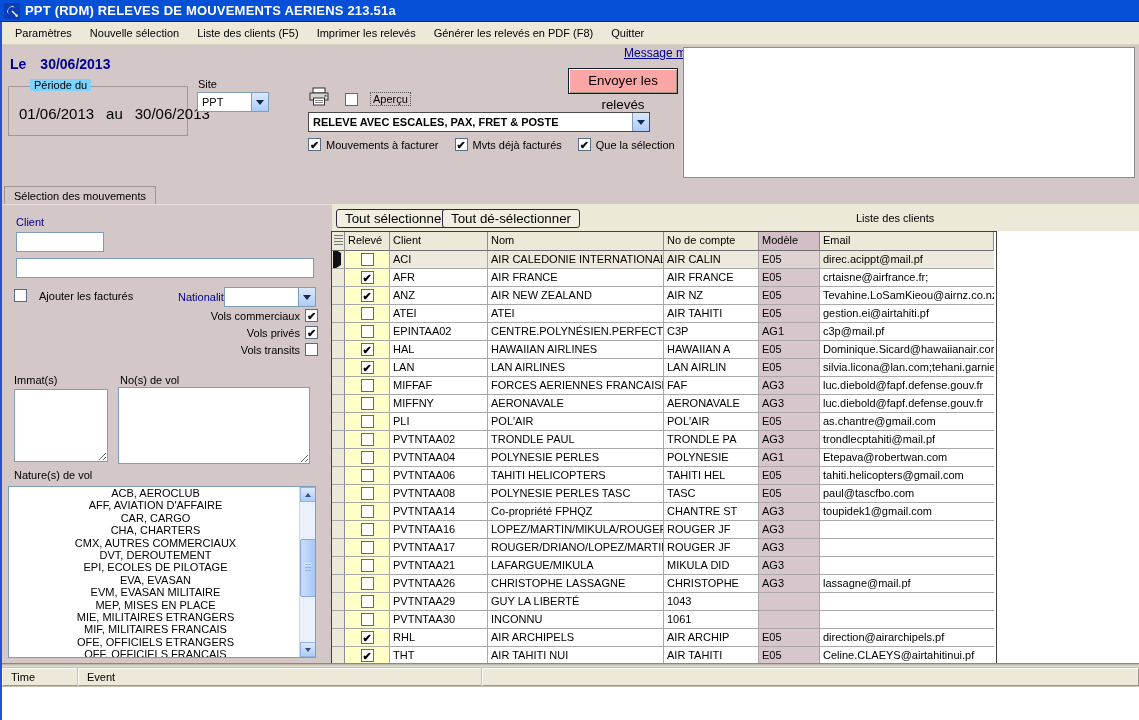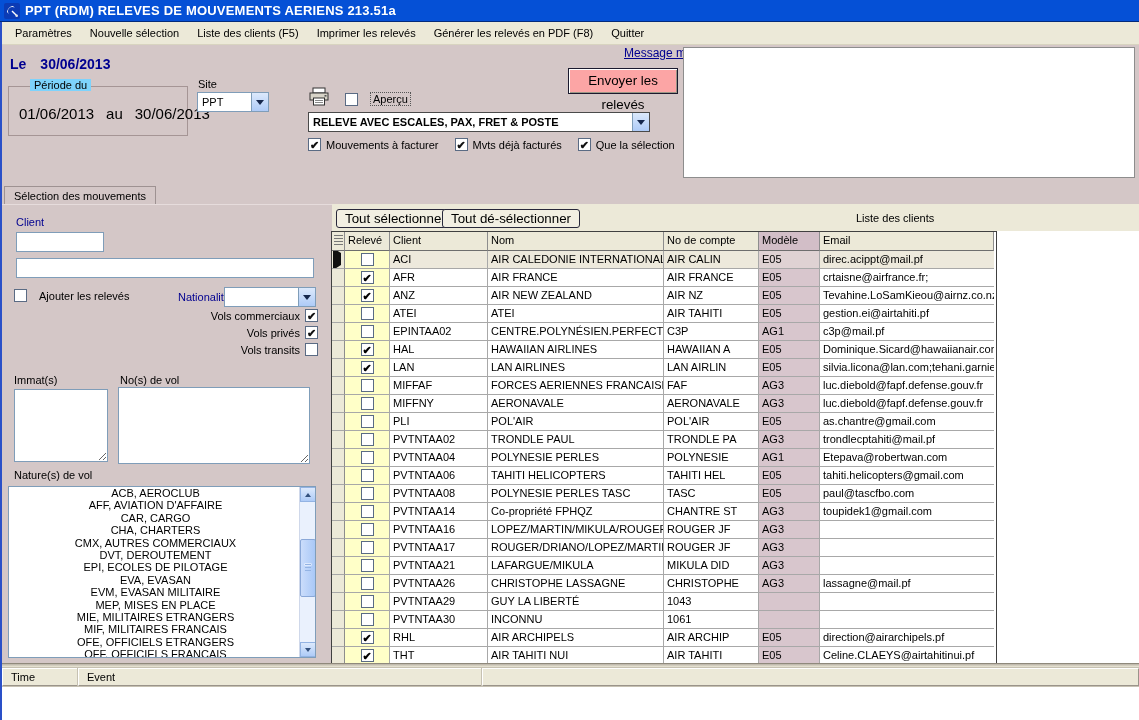--- a/index.html
+++ b/index.html
@@ -219,21 +219,21 @@
 
   <div class="tab">Sélection des mouvements</div>
   <div class="tab-line"></div>
 
   <div id="client-lbl" class="lbl-navy">Client</div>
   <input class="field" id="client-in1" value="" style="">
   <input class="field" id="client-in2" value="" style="">
 
   <div class="cb-row" id="abonnes-row">
     <span class="cb-box"></span>
-    <span>Ajouter les relevés</span>
+    <span>Ajouter les facturés</span>
   </div>
   <div id="nat-lbl" class="lbl-navy">Nationalité</div>
   <div class="combo" id="nat-combo">
     <span class="combo-val"></span>
     <span class="combo-btn">
         <span class="tri-down"></span>
       </span>
   </div>
 
   <div class="vol-row" style="top:308px">

